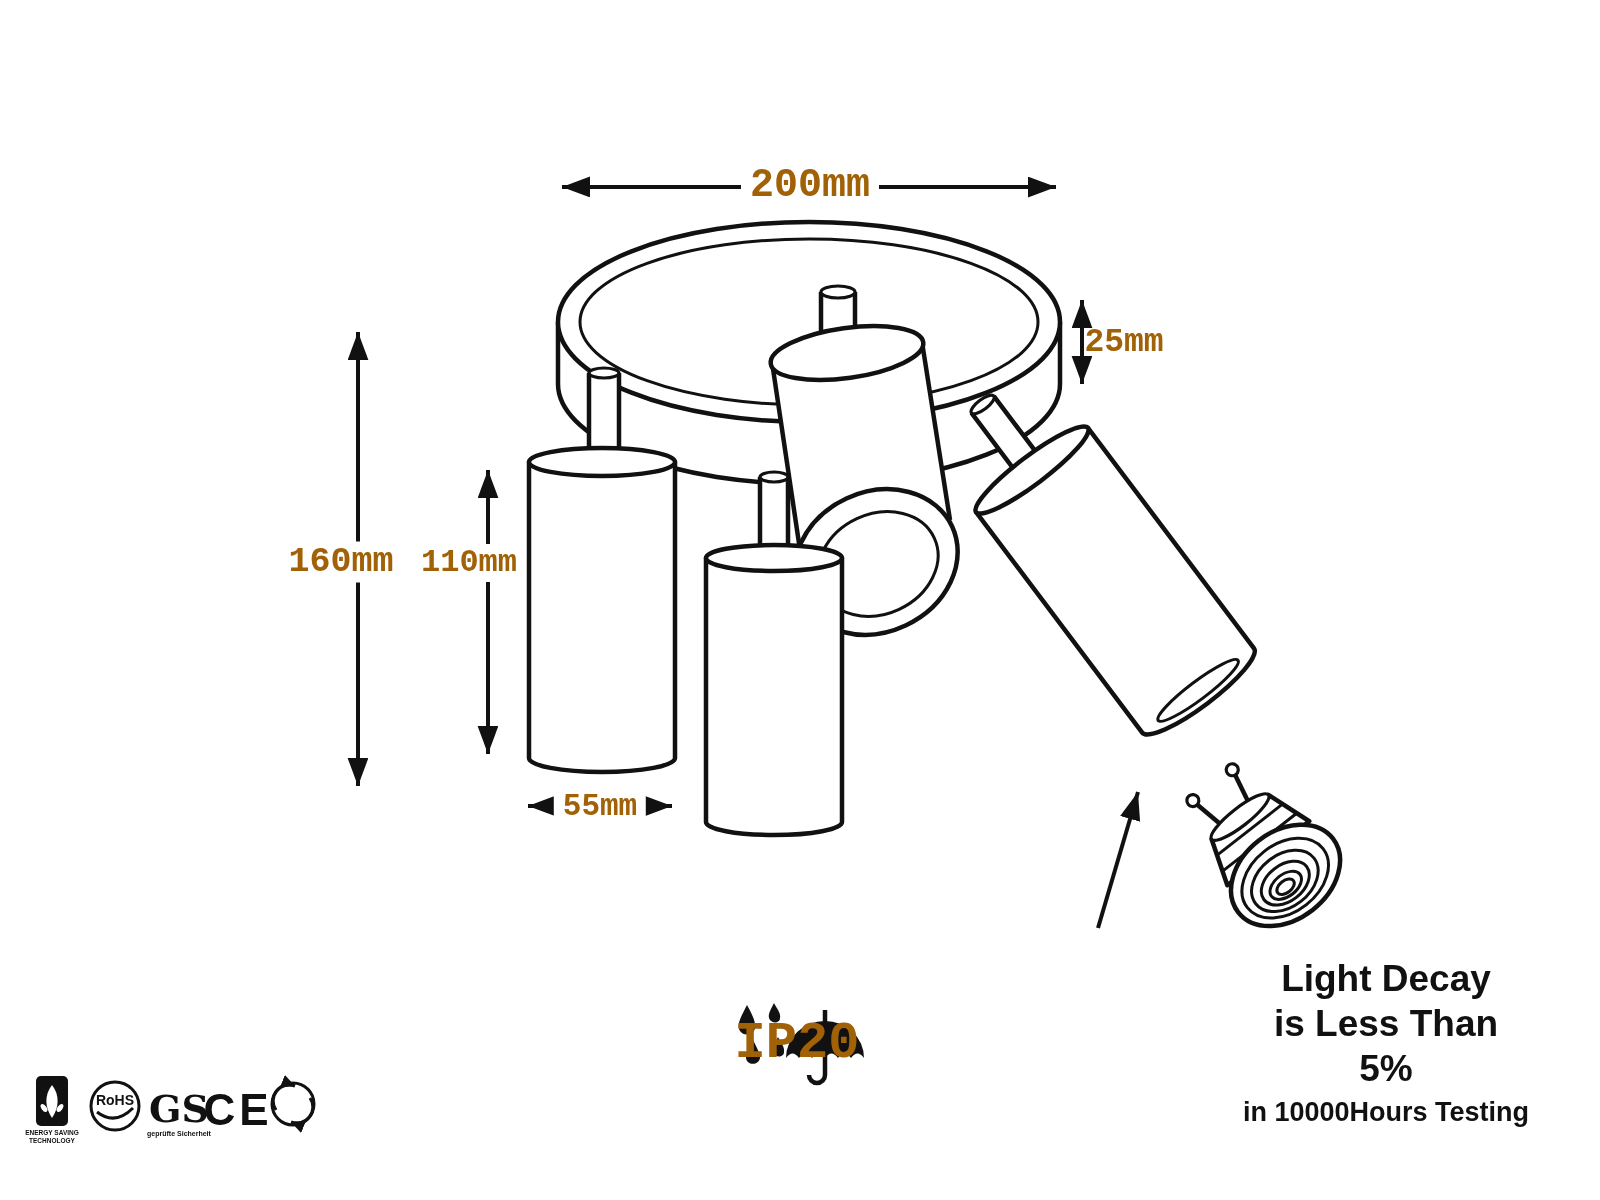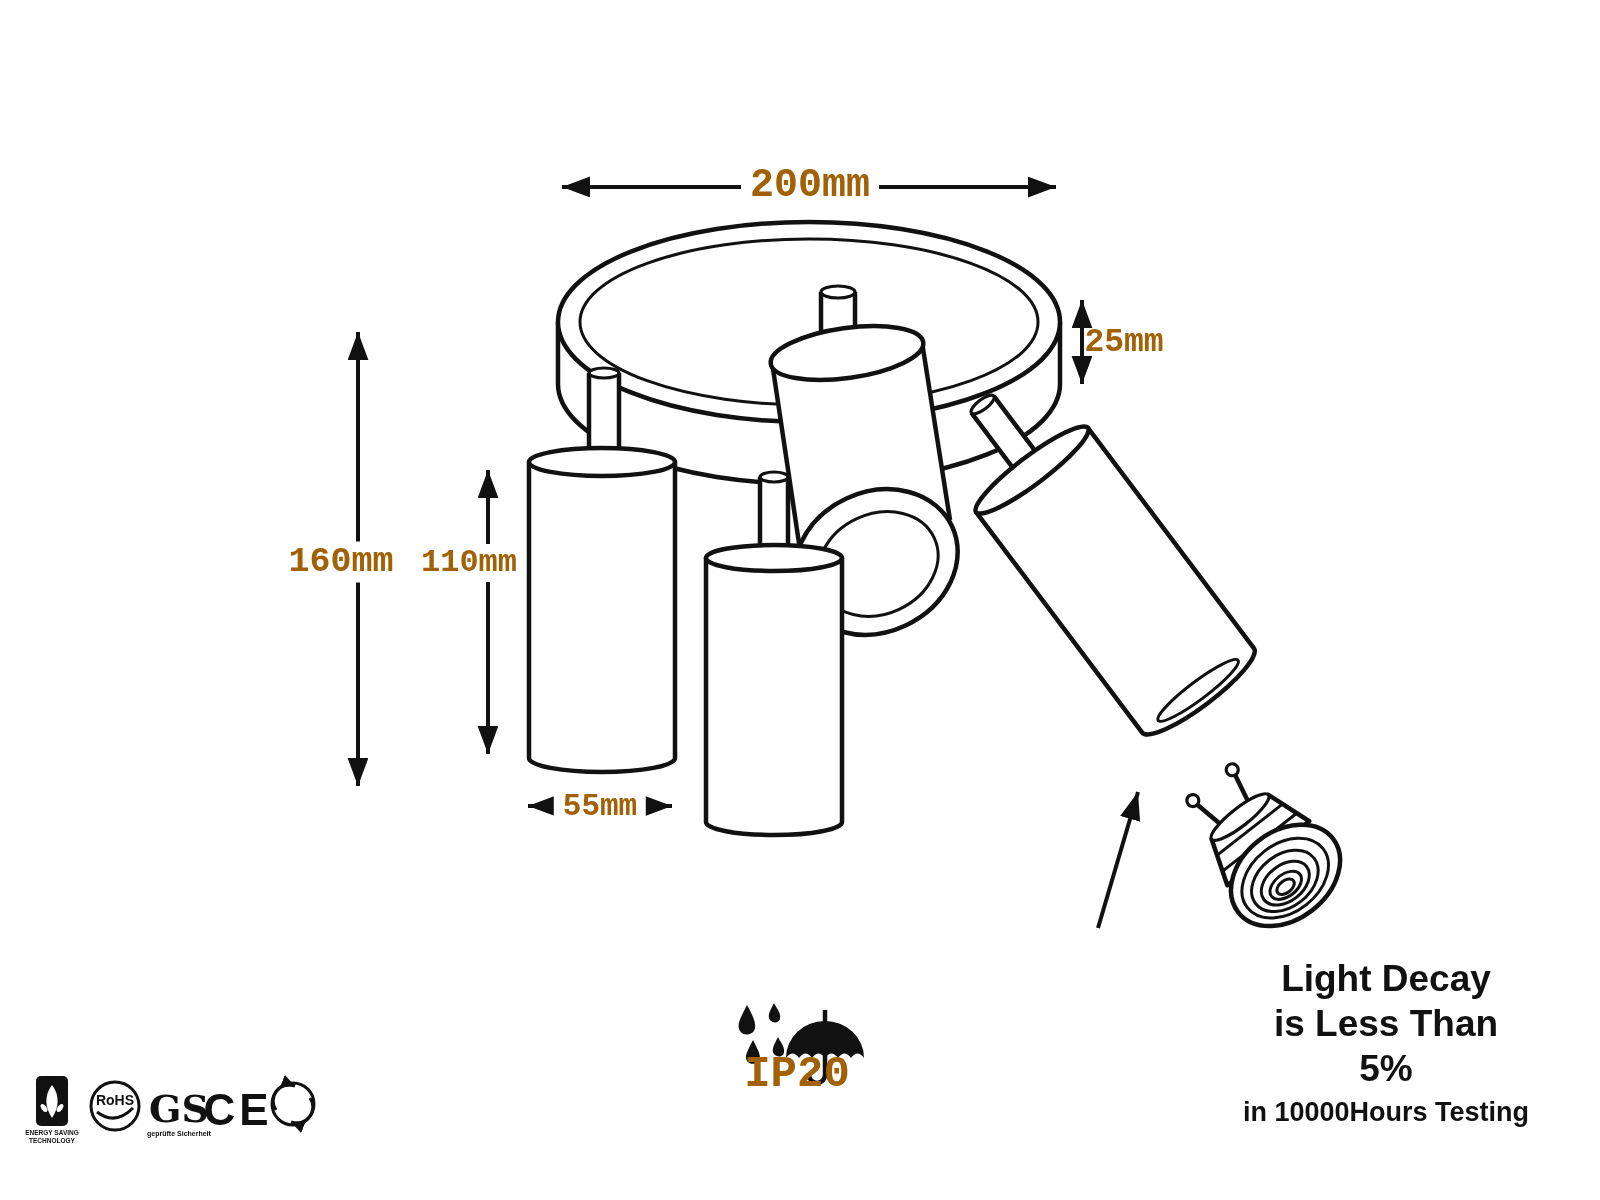--- a/index.html
+++ b/index.html
@@ -160,21 +160,21 @@
         <path class="tn" d="M 310 1098 A 16 16 0 0 1 291 1122" marker-end="url(#ah-sm)"></path>
       </g>
     </g>
   </svg>
 
   <div class="dim-label" style="left:810px; top:186px; font-size:40px;">200mm</div>
   <div class="dim-label no-bg" style="left:1124px; top:342px; font-size:33px;">25mm</div>
   <div class="dim-label" style="left:341px; top:562px; font-size:35px;">160mm</div>
   <div class="dim-label" style="left:469px; top:563px; font-size:32px;">110mm</div>
   <div class="dim-label" style="left:600px; top:806px; font-size:31px;text-align:right;">55mm</div>
-  <div class="dim-label no-bg" style="left:797px; top:1074px; font-size:44px;">IP20</div>
+  <div class="dim-label no-bg" style="left:797px; top:1044px; font-size:52px;">IP20</div>
 
   <div class="ld-block">
     <div class="ld-l">Light Decay</div>
     <div class="ld-l">is Less Than</div>
     <div class="ld-l">5%</div>
     <div class="ld-s">in 10000Hours Testing</div>
   </div>
 
 </div>
 

